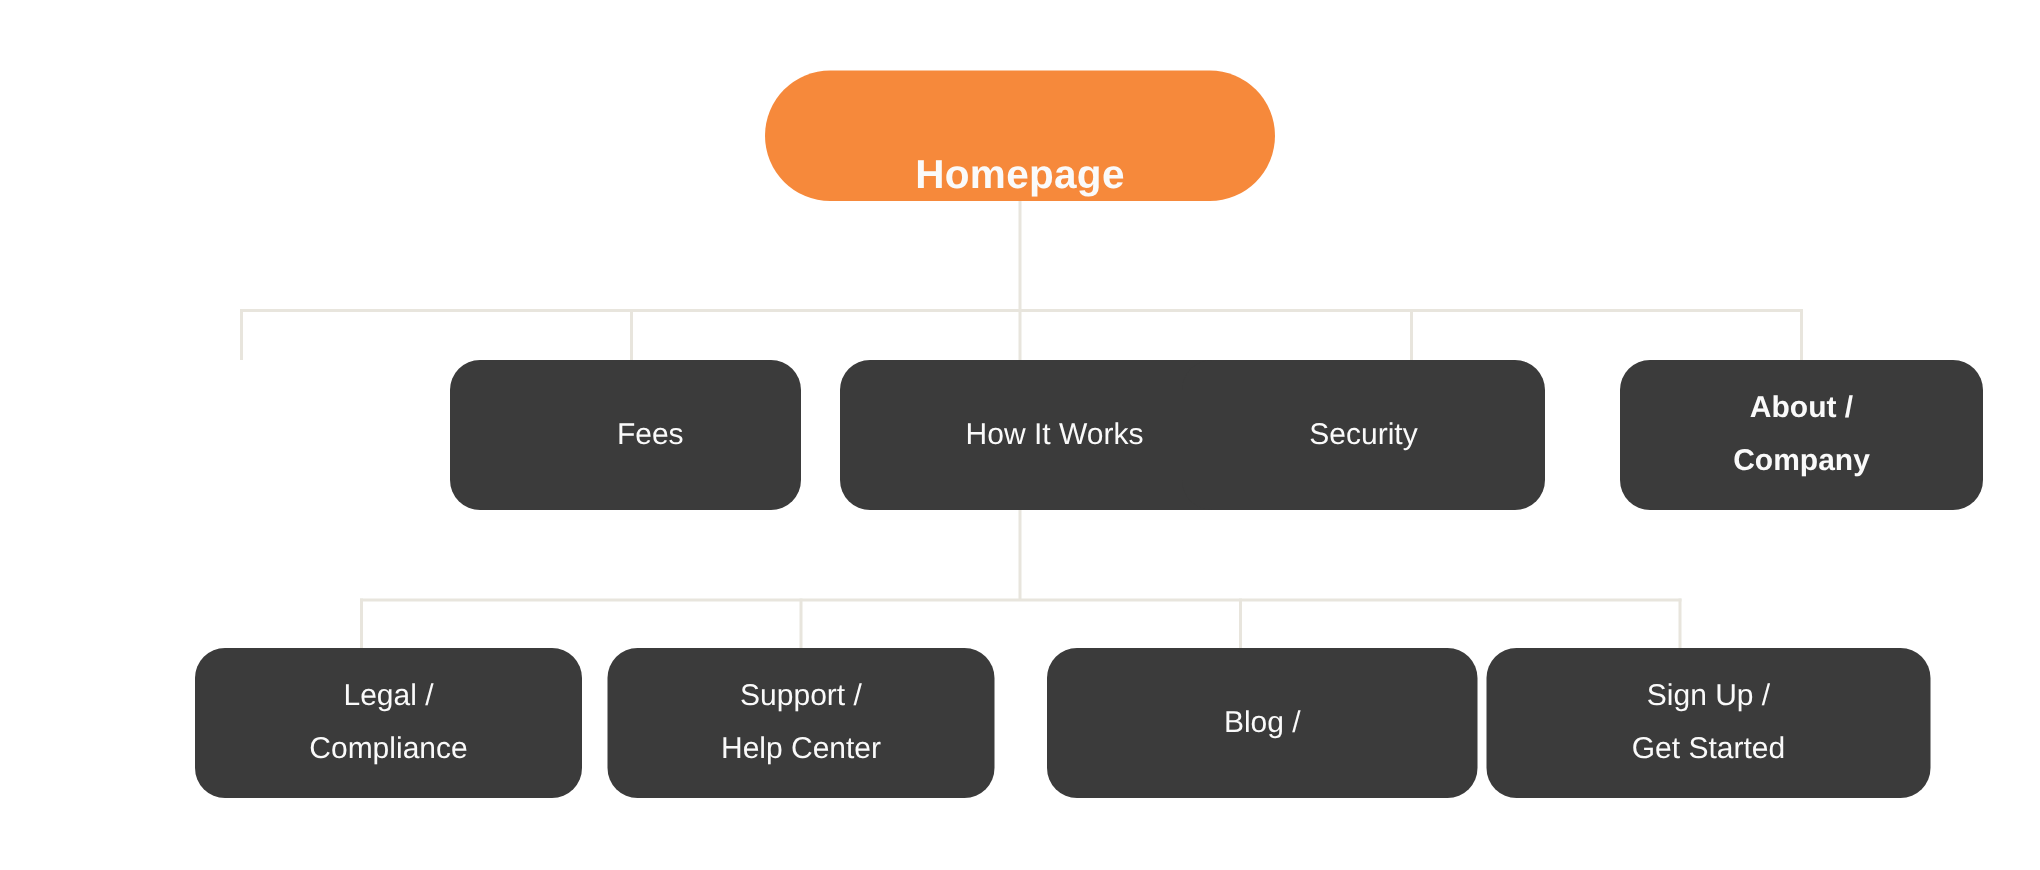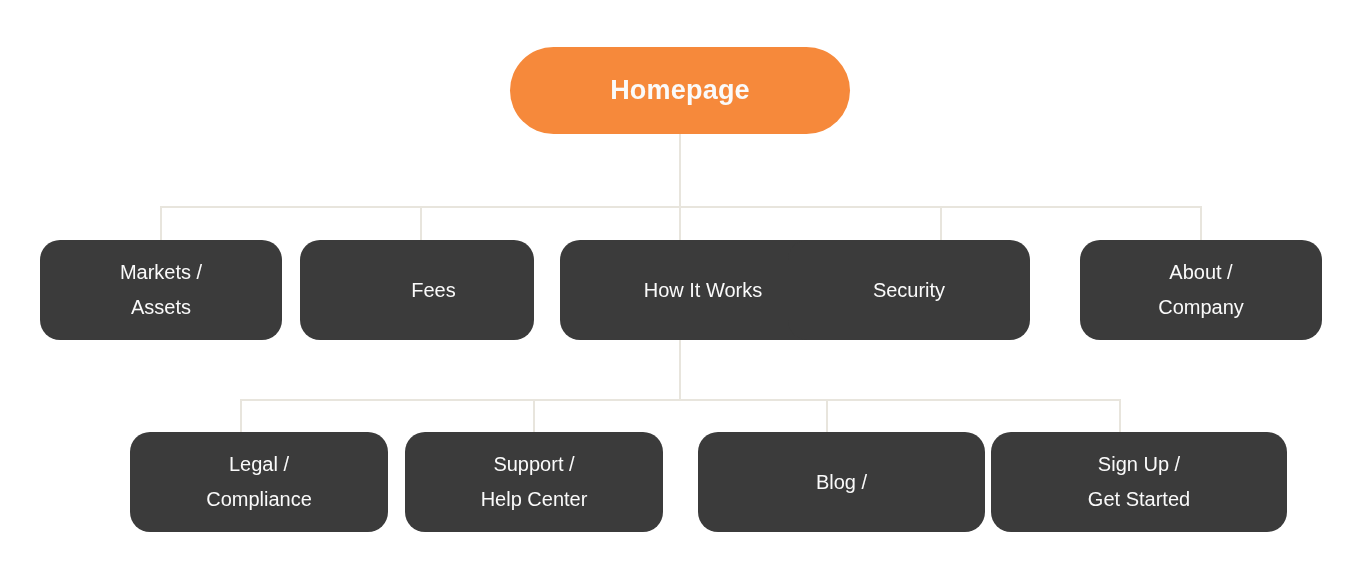--- a/index.html
+++ b/index.html
@@ -23,20 +23,21 @@
     text-align: center;
     color: var(--node-text, #fafafa);
     box-sizing: border-box;
   }
   .node.root {
     background: var(--root-bg, #f6893b);
     border-radius: 44px;
     font-size: 27px;
     font-weight: bold;
     letter-spacing: 0.2px;
+    justify-content: flex-end;
   }
   .node.dark {
     background: var(--node-bg, #3b3b3b);
     border-radius: 20px;
     font-size: 20px;
     font-weight: 500;
   }
   .node .line {
     display: block;
     line-height: 35px;
@@ -65,34 +66,30 @@
   <div class="conn h" style="left:240px; top:399px; width:881px;"></div>
   <div class="conn v" style="left:240px;  top:399px; height:33px;"></div>
   <div class="conn v" style="left:533px;  top:399px; height:33px;"></div>
   <div class="conn v" style="left:826px;  top:399px; height:33px;"></div>
   <div class="conn v" style="left:1119px; top:399px; height:33px;"></div>
 
   <div class="node root" style="left:510px; top:47px; width:340px; height:87px;">
     <span class="line">Homepage</span>
   </div>
 
-  <div class="node dark" style="left:40px; top:240px; width:242px; height:100px;">
-    <span class="line">Markets /</span>
-    <span class="line">Assets</span>
-  </div>
   <div class="node dark" style="left:300px; top:240px; width:234px; height:100px;padding-left:33px;">
     <span class="line">Fees</span>
   </div>
   <div class="node dark" style="left:560px; top:240px; width:286px; height:100px;">
     <span class="line">How It Works</span>
   </div>
   <div class="node dark" style="left:788px; top:240px; width:242px; height:100px;">
     <span class="line">Security</span>
   </div>
-  <div class="node dark" style="left:1080px; top:240px; width:242px; height:100px;">
+  <div class="node dark" style="left:1080px; top:240px; width:242px; height:100px;font-weight:bold;">
     <span class="line">About /</span>
     <span class="line">Company</span>
   </div>
 
   <div class="node dark" style="left:112px; top:432px; width:258px; height:100px;margin-left:18px;">
     <span class="line">Legal /</span>
     <span class="line">Compliance</span>
   </div>
   <div class="node dark" style="left:405px; top:432px; width:258px; height:100px;justify-content:center;">
     <span class="line">Support /</span>

